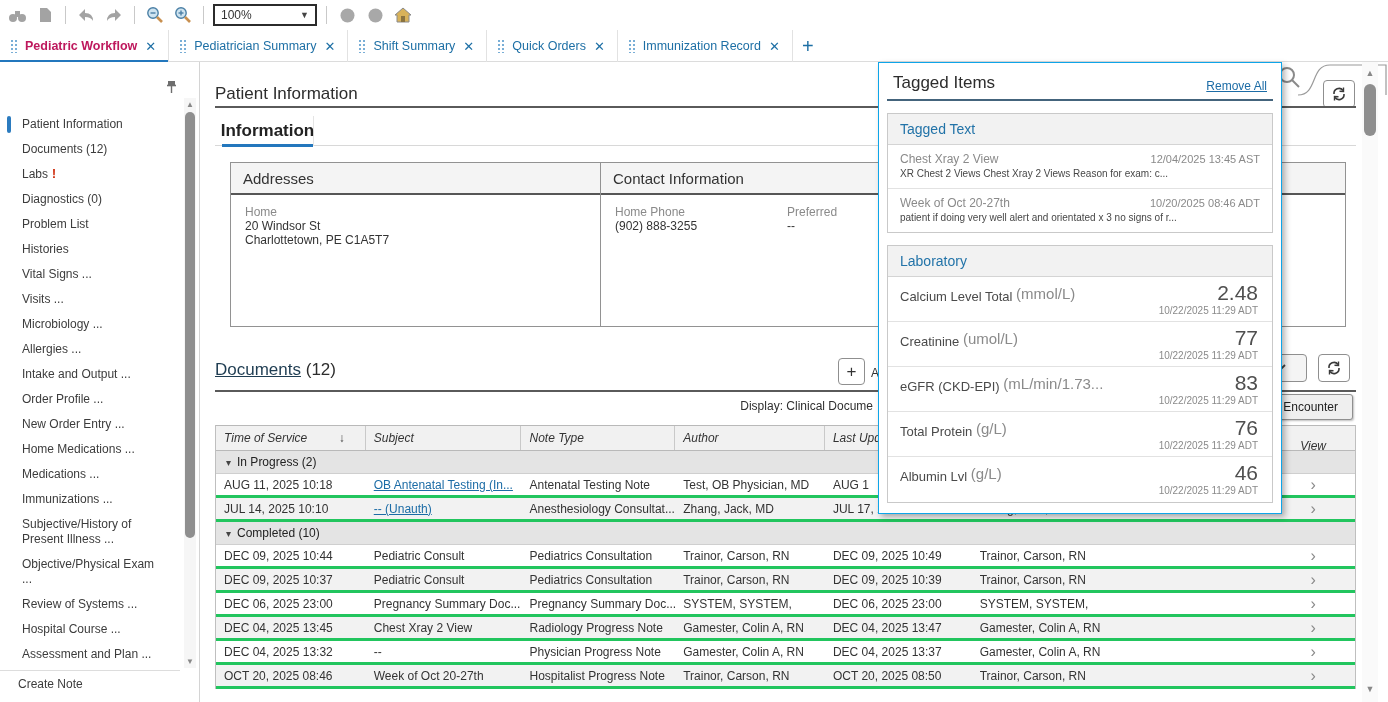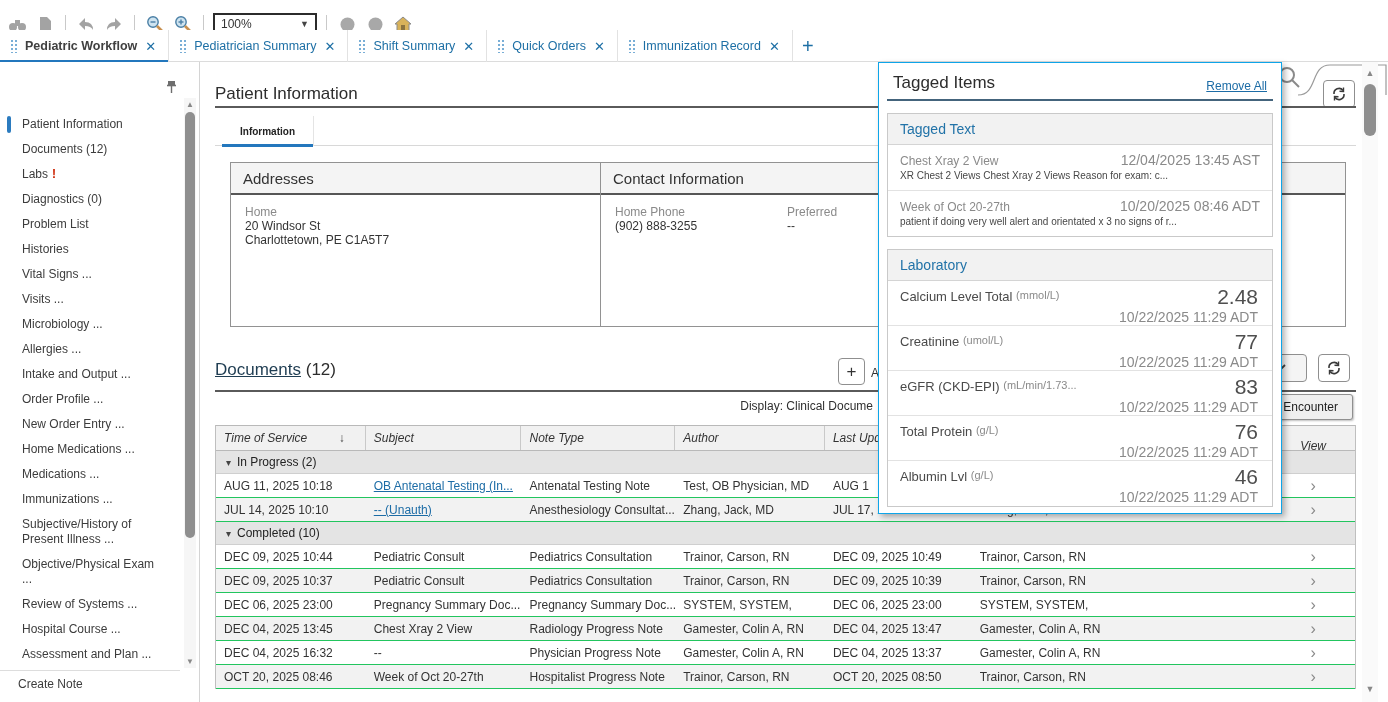--- a/index.html
+++ b/index.html
@@ -1,39 +1,39 @@
 <!DOCTYPE html>
 <html><head>
 <meta charset="utf-8">
 <style>
   * { box-sizing: border-box; margin: 0; padding: 0; }
   html,body { width:1388px; height:702px; overflow:hidden; background:#fff;
     font-family:"Liberation Sans","DejaVu Sans",sans-serif; color:#333; }
   #app { position:relative; width:1388px; height:702px; background:#fff; }
 
   
-  .toolbar { position:absolute; left:0; top:9px; width:100%; height:30px; background:#fff;
+  .toolbar { position:absolute; left:0; top:0; width:100%; height:30px; background:#fff;
     display:flex; align-items:center; padding-left:6px; gap:6px; }
   .tb-sep { width:1px; height:18px; background:#c9c9c9; margin:0 3px; }
   .tb-btn { width:22px; height:22px; display:flex; align-items:center; justify-content:center; }
   .zoom-box { width:104px; height:22px; border:2px solid #2b2b2b; background:#fff;
     display:flex; align-items:center; justify-content:space-between; padding:0 6px; font-size:12px; }
   .zoom-box .car { font-size:9px; color:#444; }
 
   
   .tabstrip { position:absolute; left:0; top:30px; width:100%; height:32px; background:#fff;
     border-bottom:1px solid #dcdcdc; }
   .tabs { position:absolute; left:0; top:0; height:32px; display:flex; }
   .tab { position:relative; height:32px; display:flex; align-items:center; gap:8px;
     padding:0 12px 0 10px; border-right:1px solid #e2e2e2; cursor:default; }
   .tab .grip { width:7px; height:14px;
     background-image:radial-gradient(circle,#79aed6 1px,transparent 1.2px);
     background-size:4px 4px; }
   .tab .lbl { font-size:12.5px; color:#1d6fa5; white-space:nowrap; }
-  .tab.active .lbl { color:#404040; font-weight:bold; }
+  .tab.active .lbl { color:#be185d; font-weight:bold; }
   .tab .x { color:#1d6fa5; font-size:13px; font-weight:bold; }
   .tab.active::after { content:""; position:absolute; left:0; right:0; bottom:-1px; height:3px; background:#2377bd; }
   .tab-add { width:30px; display:flex; align-items:center; justify-content:center;
     color:#1d6fa5; font-size:20px; }
 
   .strip-right { position:absolute; right:0; top:30px; height:34px; width:300px; }
   .badge { position:absolute; left:24px; top:7px; min-width:20px; height:17px; background:#e7e7e7;
     border:1px solid #d0d0d0; border-radius:2px; font-size:11px; font-weight:bold; color:#555;
     display:flex; align-items:center; justify-content:center; padding:0 4px; }
   .sev-label { position:absolute; left:78px; top:10px; font-size:13px; color:#222; white-space:nowrap; }
@@ -60,21 +60,21 @@
     padding:6px 0 0 18px; font-size:12px; color:#3c3c3c; }
 
   
   .page-title { position:absolute; left:215px; top:84px; font-size:17px; color:#2d2d2d; }
   .title-rule { position:absolute; left:215px; top:106px; width:1141px; height:2px; background:#5a5a5a; }
   .refresh-btn { position:absolute; width:32px; height:28px; border:1px solid #8f8f8f;
     border-radius:4px; background:#fff; display:flex; align-items:center; justify-content:center; }
   .r1 { left:1323px; top:80px; }
   .r2 { left:1318px; top:354px; }
   .info-baseline { position:absolute; left:215px; top:145px; width:1141px; height:1px; background:#d8d8d8; }
-  .info-tab { position:absolute; left:222px; top:116px; width:92px; height:30px; font-size:10px;
+  .info-tab { position:absolute; left:222px; top:116px; width:92px; height:30px; font-size:17px;
     font-weight:bold; color:#222; display:flex; align-items:center; justify-content:center;
     border-right:1px solid #e4e4e4; }
   .info-tab::after { content:""; position:absolute; left:0; right:0; bottom:-1px; height:3px; background:#2377bd; }
 
   .card { position:absolute; top:162px; height:165px; border:1px solid #929292; background:#fff; }
   .card .hd { height:32px; background:#f4f4f4; border-bottom:2px solid #565656; font-size:15px;
     color:#333; display:flex; align-items:center; padding-left:12px; }
   .card .bd { padding:10px 14px; font-size:12px; }
   .muted { color:#8a8a8a; }
   .addr-card { left:230px; width:402px; }
@@ -105,21 +105,21 @@
   .thead { height:26px; background:#f1f1f1; border-top:1px solid #b9b9b9; border-bottom:1px solid #b9b9b9; }
   .th { display:flex; align-items:center; padding:0 8px; border-right:1px solid #c9c9c9; color:#333;font-style:italic; }
   .th:last-child { border-right:none;margin-top:15px; }
   .sort-arrow { margin-left:auto; padding-right:12px; font-size:12px; color:#444; }
   .td { display:flex; align-items:center; padding:0 8px; white-space:nowrap; overflow:hidden; }
   .c1{width:150px;} .c2{width:156px;} .c3{width:154px;} .c4{width:150px;}
   .c5{width:147px;} .c6{width:300px;} .c7{width:84px;}
   .group { height:23px; background:#e4e4e4; border-bottom:1px solid #cfcfcf; align-items:center;
     padding-left:10px; gap:6px; display:flex; color:#222; }
   .tri { font-size:10px; color:#444; }
-  .row { height:24px; border-bottom:1px solid #22c55e; background:#fff; }
+  .row { height:24px; border-bottom:3px solid #22c55e; background:#fff; }
   .row.alt { background:#f2f2f2; }
   .link { color:#1c6ca6 !important; text-decoration:underline; }
   .view-cell { justify-content:center; color:#8a8a8a; font-size:16px; }
   .th.c7 { justify-content:center; }
 
   
   .main-scroll { position:absolute; left:1362px; top:62px; width:16px; height:640px; background:#fafafa; }
   .main-scroll .up { position:absolute; top:6px; width:16px; text-align:center; font-size:9px; color:#888; }
   .main-scroll .dn { position:absolute; bottom:8px; width:16px; text-align:center; font-size:9px; color:#888; }
   .ms-thumb { position:absolute; top:22px; left:2px; width:12px; height:52px; background:#8f8f8f; border-radius:7px; }
@@ -131,28 +131,28 @@
   .panel-title { font-size:17px; color:#2d2d2d; }
   .remove-all { font-size:12px; color:#1c6ca6; }
   .panel-rule { margin:0 8px; height:2px; background:#44647c; }
   .pcard { margin:12px 8px 0 8px; border:1px solid #c9c9c9; }
   .pcard-hd { height:31px; background:#f2f2f2; border-bottom:1px solid #d4d4d4; display:flex;
     align-items:center; padding-left:12px; font-size:14px; color:#2273a8; }
   .titem { padding:7px 12px 9px 12px; border-bottom:1px solid #e2e2e2; }
   .titem:last-child { border-bottom:none; }
   .titem-top { display:flex; justify-content:space-between; align-items:baseline; }
   .titem-name { font-size:12px; color:#8a8a8a; }
-  .titem-ts { font-size:14px; color:#8a8a8a; }
+  .titem-ts { font-size:11px; color:#8a8a8a; }
   .titem-text { font-size:10px; color:#474747; margin-top:2px; white-space:nowrap; overflow:hidden; }
   .lres { position:relative; height:45px; border-bottom:1px solid #e2e2e2; }
   .lres:last-child { border-bottom:none; }
   .lres-name { position:absolute; left:12px; top:8px; font-size:13px; color:#4a4a4a; }
-  .lres-unit { font-size:11px; color:#8a8a8a; vertical-align:2px; }
+  .lres-unit { font-size:15px; color:#8a8a8a; vertical-align:2px; }
   .lres-val { position:absolute; right:14px; top:4px; font-size:21px; color:#4f4f4f; }
-  .lres-ts { position:absolute; right:14px; top:28px; font-size:14px; color:#8a8a8a; }
+  .lres-ts { position:absolute; right:14px; top:28px; font-size:10px; color:#8a8a8a; }
 </style>
 </head>
 <body>
 
 <div id="app">
 
   <div class="toolbar">
     <span class="tb-btn">
       <svg width="19" height="15">
           <circle cx="5" cy="10" r="4" fill="#a3a3a3"></circle>
@@ -454,21 +454,21 @@
         <div class="tr row alt">
           <span class="td c1">DEC 04, 2025 13:45</span>
           <span class="td c2">Chest Xray 2 View</span>
           <span class="td c3">Radiology Progress Note</span>
           <span class="td c4">Gamester, Colin A, RN</span>
           <span class="td c5">DEC 04, 2025 13:47</span>
           <span class="td c6">Gamester, Colin A, RN</span>
           <span class="td c7 view-cell">›</span>
         </div>
         <div class="tr row">
-          <span class="td c1">DEC 04, 2025 16:32</span>
+          <span class="td c1">DEC 04, 2025 13:32</span>
           <span class="td c2">--</span>
           <span class="td c3">Physician Progress Note</span>
           <span class="td c4">Gamester, Colin A, RN</span>
           <span class="td c5">DEC 04, 2025 13:37</span>
           <span class="td c6">Gamester, Colin A, RN</span>
           <span class="td c7 view-cell">›</span>
         </div>
         <div class="tr row alt">
           <span class="td c1">OCT 20, 2025 08:46</span>
           <span class="td c2">Week of Oct 20-27th</span>

